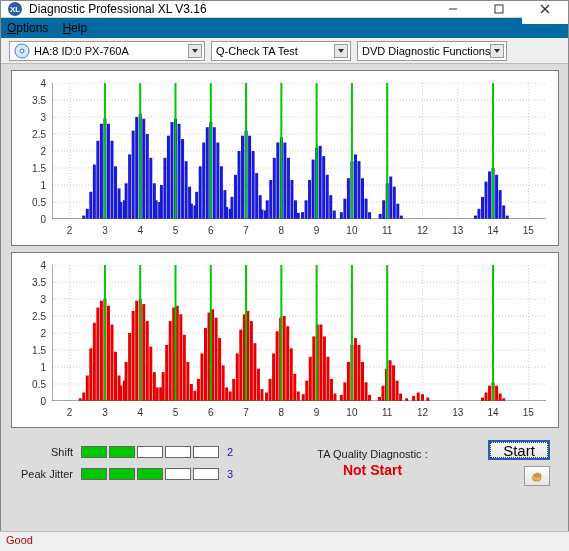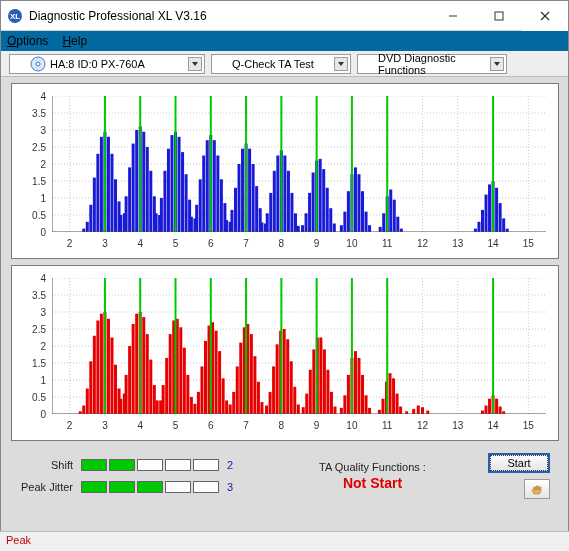--- a/index.html
+++ b/index.html
@@ -1,26 +1,26 @@
 <!DOCTYPE html>
 <html><head>
 <meta charset="utf-8">
 <style>
 * { margin:0; padding:0; box-sizing:border-box; font-family:'Segoe UI',Tahoma,sans-serif; }
 body { width:569px; height:551px; background:#dcdcdc; overflow:hidden; border:1px solid #888; }
-.titlebar { height:30px; background:#fff; display:flex; align-items:center; padding:0 0 0 6px; border-bottom:1px solid #d0d0d0; }
+.titlebar { height:17px; background:#fff; display:flex; align-items:center; padding:0 0 0 6px; border-bottom:1px solid #d0d0d0; }
 .titlebar .icon { width:16px; height:16px; margin-right:6px; }
 .titlebar .title { font-size:12px; color:#000; flex:1; }
 .titlebar .winbtn { width:46px; height:30px; display:flex; align-items:center; justify-content:center; }
 .titlebar .winbtn.close { background:#fff; }
 .titlebar .winbtn svg { width:10px; height:10px; }
 .menubar { height:20px; background:#0369a1; display:flex; align-items:center; padding:0 6px; gap:14px; font-size:12px; }
 .menubar span u { text-decoration:underline; }
 .toolbar { height:26px; background:#eee; display:flex; align-items:center; padding:2px 8px; gap:6px; border-bottom:1px solid #bbb; }
-.combo { background:#fff; border:1px solid #9a9a9a; height:20px; font-size:11px; display:flex; align-items:center; padding:0 20px; position:relative; }
+.combo { background:#fff; border:1px solid #9a9a9a; height:20px; font-size:11px; display:flex; align-items:center; padding:0 4px; position:relative; }
 .combo .arrow { position:absolute; right:2px; top:2px; width:14px; height:14px; background:#e8e8e8; border:1px solid #9a9a9a; display:flex; align-items:center; justify-content:center; }
 .combo .arrow::after { content:""; border-left:3px solid transparent; border-right:3px solid transparent; border-top:4px solid #333; }
 .drivecombo { width:196px; }
 .diagcombo { width:150px; }
 .testcombo { width:140px; }
 .cdicon { width:16px; height:16px; margin-right:4px; }
 .content { padding:6px 10px 4px 10px; background:#dcdcdc; }
 .chartbox { background:#fff; border:1px solid #7a7a7a; width:548px; height:176px; position:relative; margin-bottom:6px; }
 .plot { position:absolute; left:40px; top:12px; width:494px; height:136px; }
 .yaxis { position:absolute; left:0; top:12px; width:38px; height:136px; }
@@ -37,21 +37,21 @@
 .jlabel { width:62px; text-align:right; font-size:11px; color:#222; padding-right:8px; }
 .segbar { display:flex; gap:0; }
 .seg { width:26px; height:12px; border:1px solid #666; margin-right:2px; }
 .seg.on { background:#00c800; }
 .seg.off { background:#fff; }
 .segval { font-size:11px; color:#1919aa; margin-left:6px; }
 .taq { flex:1; text-align:center; }
 .taq .lbl { font-size:11px; color:#222; }
 .taq .val { font-size:14px; font-weight:bold; color:#e00000; margin-top:2px; }
 .btns { width:74px; display:flex; flex-direction:column; gap:6px; align-items:flex-end; }
-.btn { width:62px; height:20px; background:linear-gradient(#fff,#e4e4e4); border:1px solid #2a5db0; font-size:11px; display:flex; align-items:center; justify-content:center; cursor:pointer; }
+.btn { width:62px; height:20px; background:linear-gradient(#fff,#e4e4e4); border:1px solid #2a5db0; font-size:15px; display:flex; align-items:center; justify-content:center; cursor:pointer; }
 .btn.start { outline:1px dotted #333; outline-offset:-3px; border:2px solid #2a5db0; }
 .iconbtn { width:26px; height:20px; background:linear-gradient(#fff,#e4e4e4); border:1px solid #9a9a9a; display:flex; align-items:center; justify-content:center; cursor:pointer; }
 .statusbar { position:absolute; bottom:0; left:0; right:0; height:20px; background:#f0f0f0; border-top:1px solid #bbb; padding:2px 6px; font-size:11px; color:#c00000; }
 </style>
 </head>
 <body>
 
 <div class="titlebar">
   <svg class="icon" viewBox="0 0 16 16">
       <circle cx="8" cy="8" r="7" fill="#2a5db0"></circle>
@@ -458,31 +458,31 @@
             <div class="seg on"></div>
             <div class="seg on"></div>
             <div class="seg on"></div>
             <div class="seg off"></div>
             <div class="seg off"></div>
           </div>
         <div class="segval">3</div>
       </div>
     </div>
     <div class="taq">
-      <div class="lbl">TA Quality Functions :</div>
+      <div class="lbl">TA Quality Diagnostic :</div>
       <div class="val">Not Start</div>
     </div>
     <div class="btns">
       <div class="btn start">
           <span>Start</span>
         </div>
       <div class="iconbtn">
         <svg width="14" height="12" viewBox="0 0 14 12">
             <path d="M2 8 L4 4 L5 4 L5 7 L6 3 L7 3 L7 7 L8 3 L9 3 L9 7 L10 4 L11 4 L11 9 L9 11 L4 11 Z" fill="#e6b050" stroke="#a06820" stroke-width="0.5"></path>
           </svg>
       </div>
     </div>
   </div>
 </div>
 
 <div class="statusbar">
-  <span>Peak</span>
+  <span>Good</span>
 </div>
 
 </body></html>

